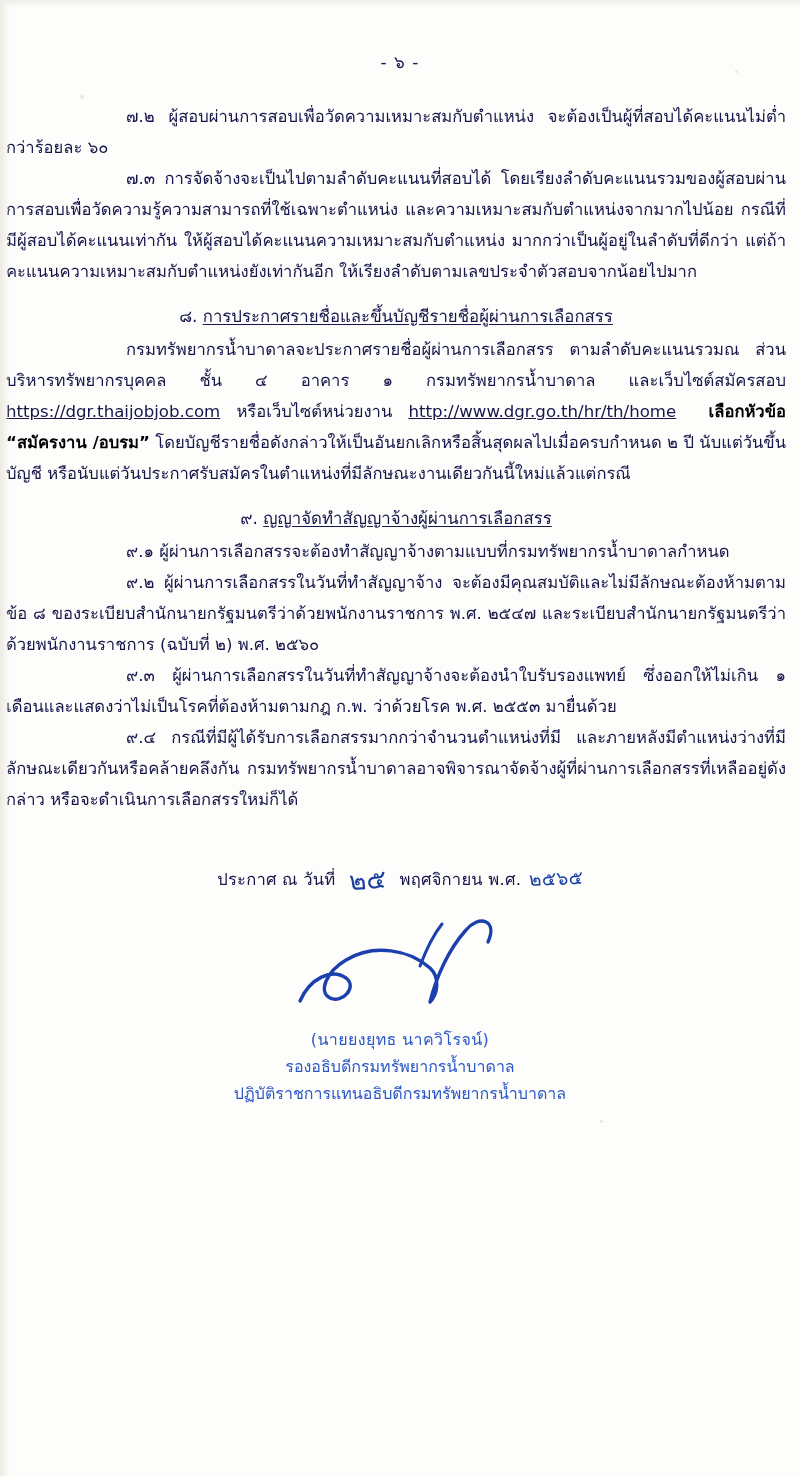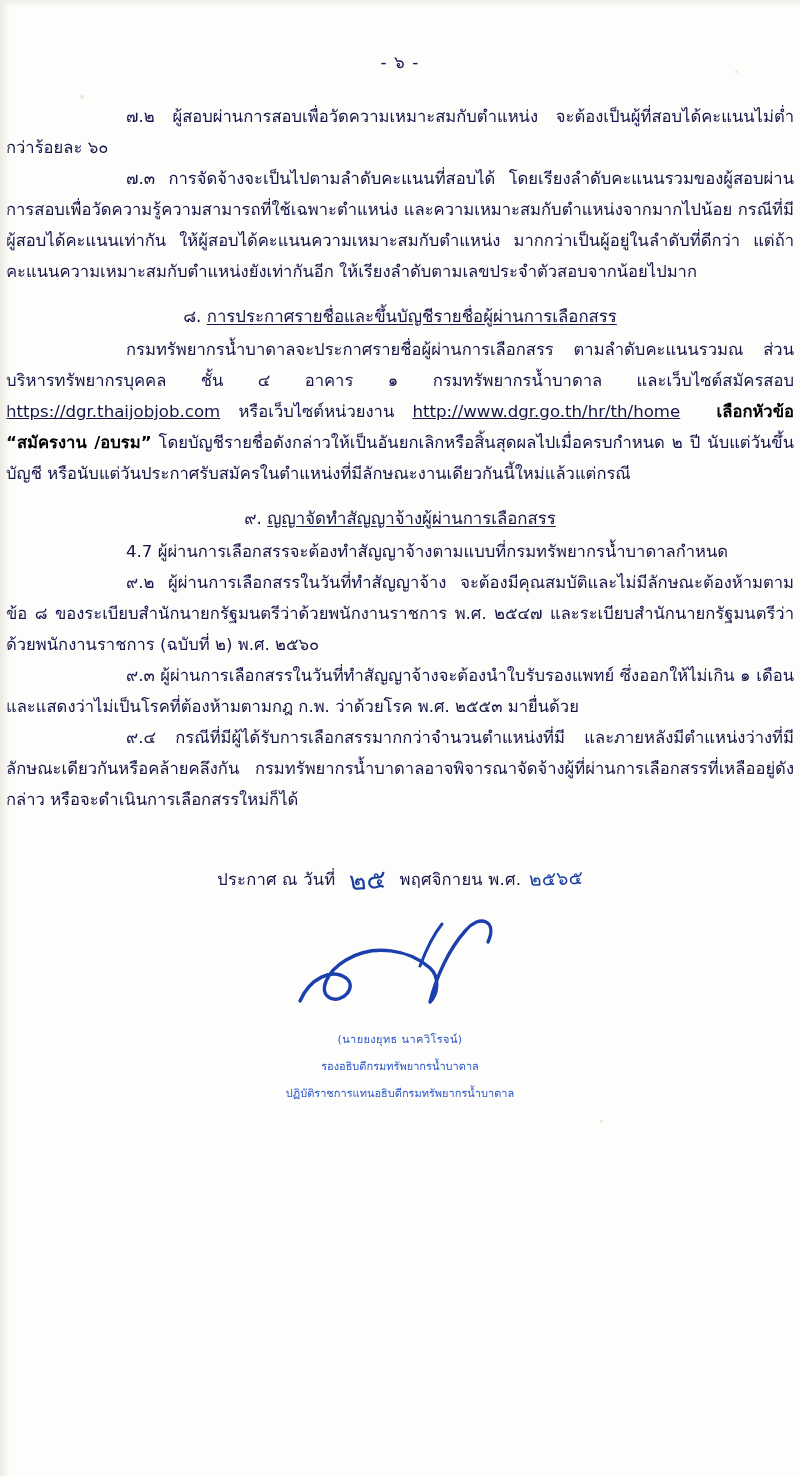--- a/index.html
+++ b/index.html
@@ -19,21 +19,21 @@
     box-sizing: border-box;
   }
   .page-number {
     text-align: center;
     font-size: 17px;
     color: #1a1a4e;
     padding-top: 48px;
     letter-spacing: 1px;
   }
   .body-text {
-    padding: 26px 6px 0 6px;
+    padding: 26px 14px 0 6px;
     font-size: 16.6px;
     line-height: 31px;
     color: #16164a;
     text-align: justify;
   }
   .para {
     margin: 0 0 0 0;
     text-indent: 0;
   }
   .para.indent {
@@ -86,21 +86,21 @@
   }
   .signature-svg {
     position: absolute;
     left: 50%;
     transform: translateX(-50%);
     top: 0;
   }
   .sign-block {
     text-align: center;
     color: #2b57c9;
-    font-size: 11px;
+    font-size: 16px;
     line-height: 27px;
   }
   .sign-block .name {
     letter-spacing: 0.4px;
   }
   .edge-fade-left {
     position: absolute;
     top: 0; left: 0;
     width: 10px; height: 100%;
     background: linear-gradient(to right, #eceae2, rgba(255,255,255,0));
@@ -144,21 +144,21 @@
       <span class="u">การประกาศรายชื่อและขึ้นบัญชีรายชื่อผู้ผ่านการเลือกสรร</span>
     </div>
 
     <p class="para indent"><span>กรมทรัพยากรน้ำบาดาลจะประกาศรายชื่อผู้ผ่านการเลือกสรร ตามลำดับคะแนนรวมณ ส่วนบริหารทรัพยากรบุคคล ชั้น ๔ อาคาร ๑ กรมทรัพยากรน้ำบาดาล และเว็บไซต์สมัครสอบ </span><span class="link-plain">https://dgr.thaijobjob.com</span><span> หรือเว็บไซต์หน่วยงาน </span><span class="link-plain">http://www.dgr.go.th/hr/th/home</span>&nbsp;&nbsp;<span class="red">เลือกหัวข้อ</span> <span class="red">“สมัครงาน /อบรม”</span><span> โดยบัญชีรายชื่อดังกล่าวให้เป็นอันยกเลิกหรือสิ้นสุดผลไปเมื่อครบกำหนด ๒ ปี นับแต่วันขึ้นบัญชี หรือนับแต่วันประกาศรับสมัครในตำแหน่งที่มีลักษณะงานเดียวกันนี้ใหม่แล้วแต่กรณี</span></p>
 
     <div class="heading">
       <span>๙.</span>
       <span class="u">ญญาจัดทำสัญญาจ้างผู้ผ่านการเลือกสรร</span>
     </div>
 
-    <p class="para indent">4.7 ผู้ผ่านการเลือกสรรจะต้องทำสัญญาจ้างตามแบบที่กรมทรัพยากรน้ำบาดาลกำหนด</p>
+    <p class="para indent">๙.๑ ผู้ผ่านการเลือกสรรจะต้องทำสัญญาจ้างตามแบบที่กรมทรัพยากรน้ำบาดาลกำหนด</p>
     <p class="para indent">๙.๒ ผู้ผ่านการเลือกสรรในวันที่ทำสัญญาจ้าง จะต้องมีคุณสมบัติและไม่มีลักษณะต้องห้ามตามข้อ ๘ ของระเบียบสำนักนายกรัฐมนตรีว่าด้วยพนักงานราชการ พ.ศ. ๒๕๔๗ และระเบียบสำนักนายกรัฐมนตรีว่าด้วยพนักงานราชการ (ฉบับที่ ๒) พ.ศ. ๒๕๖๐</p>
     <p class="para indent">๙.๓ ผู้ผ่านการเลือกสรรในวันที่ทำสัญญาจ้างจะต้องนำใบรับรองแพทย์ ซึ่งออกให้ไม่เกิน ๑ เดือนและแสดงว่าไม่เป็นโรคที่ต้องห้ามตามกฎ ก.พ. ว่าด้วยโรค พ.ศ. ๒๕๕๓ มายื่นด้วย</p>
     <p class="para indent">๙.๔ กรณีที่มีผู้ได้รับการเลือกสรรมากกว่าจำนวนตำแหน่งที่มี และภายหลังมีตำแหน่งว่างที่มีลักษณะเดียวกันหรือคล้ายคลึงกัน กรมทรัพยากรน้ำบาดาลอาจพิจารณาจัดจ้างผู้ที่ผ่านการเลือกสรรที่เหลืออยู่ดังกล่าว หรือจะดำเนินการเลือกสรรใหม่ก็ได้</p>
 
     <div class="spacer-s"></div>
 
 
   </div>
 
   <div class="announce-line">

